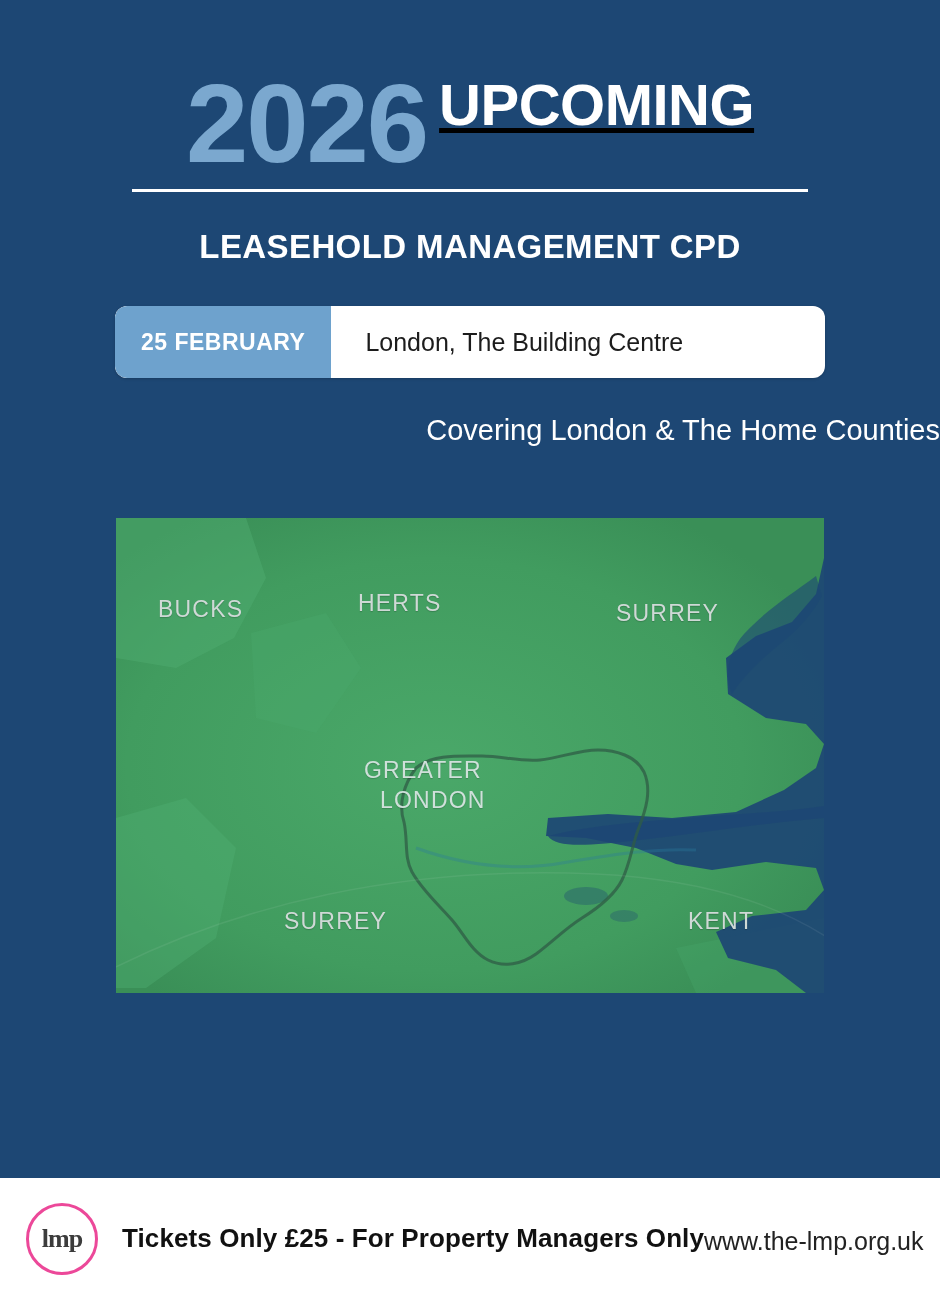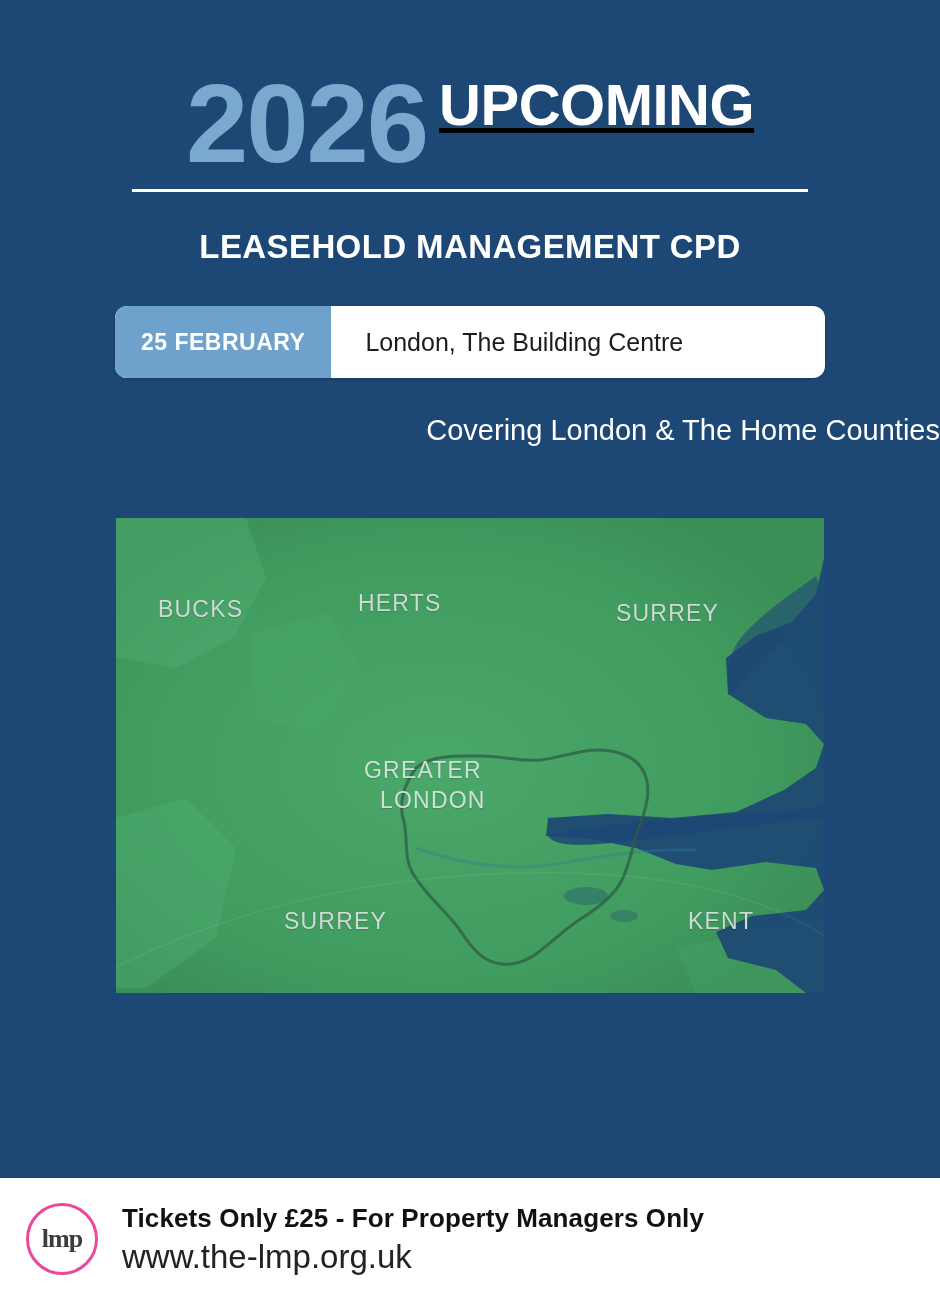--- a/index.html
+++ b/index.html
@@ -168,32 +168,32 @@
     color:#3c3c3c;
     font-size:26px;
     font-weight:bold;
     font-family:"Liberation Serif", serif;
     letter-spacing:-1px;
     flex:0 0 auto;
   }
   .footer-text {
     margin-left:24px;
     display:flex;
-    flex-direction:column;
+    flex-direction:row;
     justify-content:center;
   }
   .footer-line1 {
     color:#111111;
     font-size:26px;
     font-weight:bold;
     letter-spacing:0.1px;
   }
   .footer-line2 {
     color:#222222;
-    font-size:33px;
+    font-size:25px;
     margin-top:4px;
   }
 </style>
 </head>
 <body>
 
 <div class="poster">
 
   <div class="header">
     <div class="header-inner">

